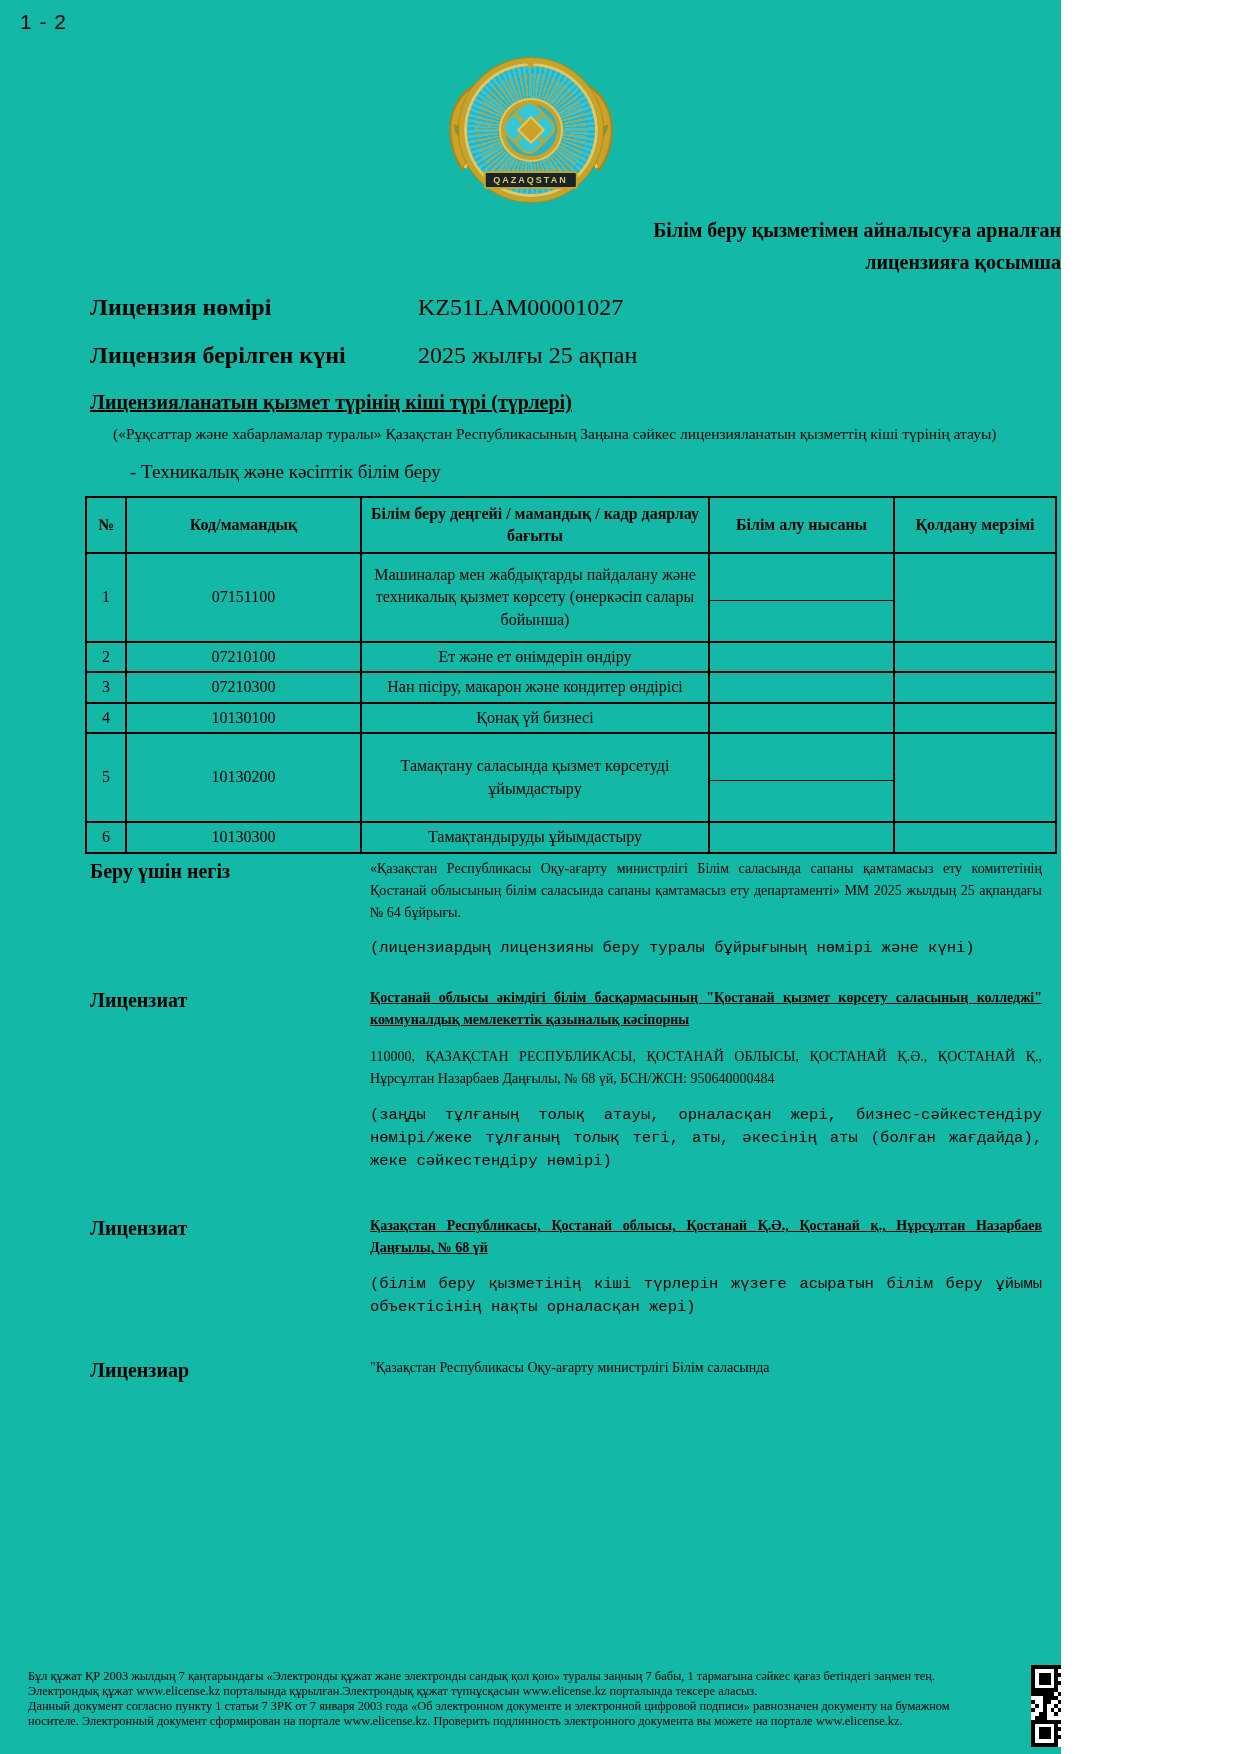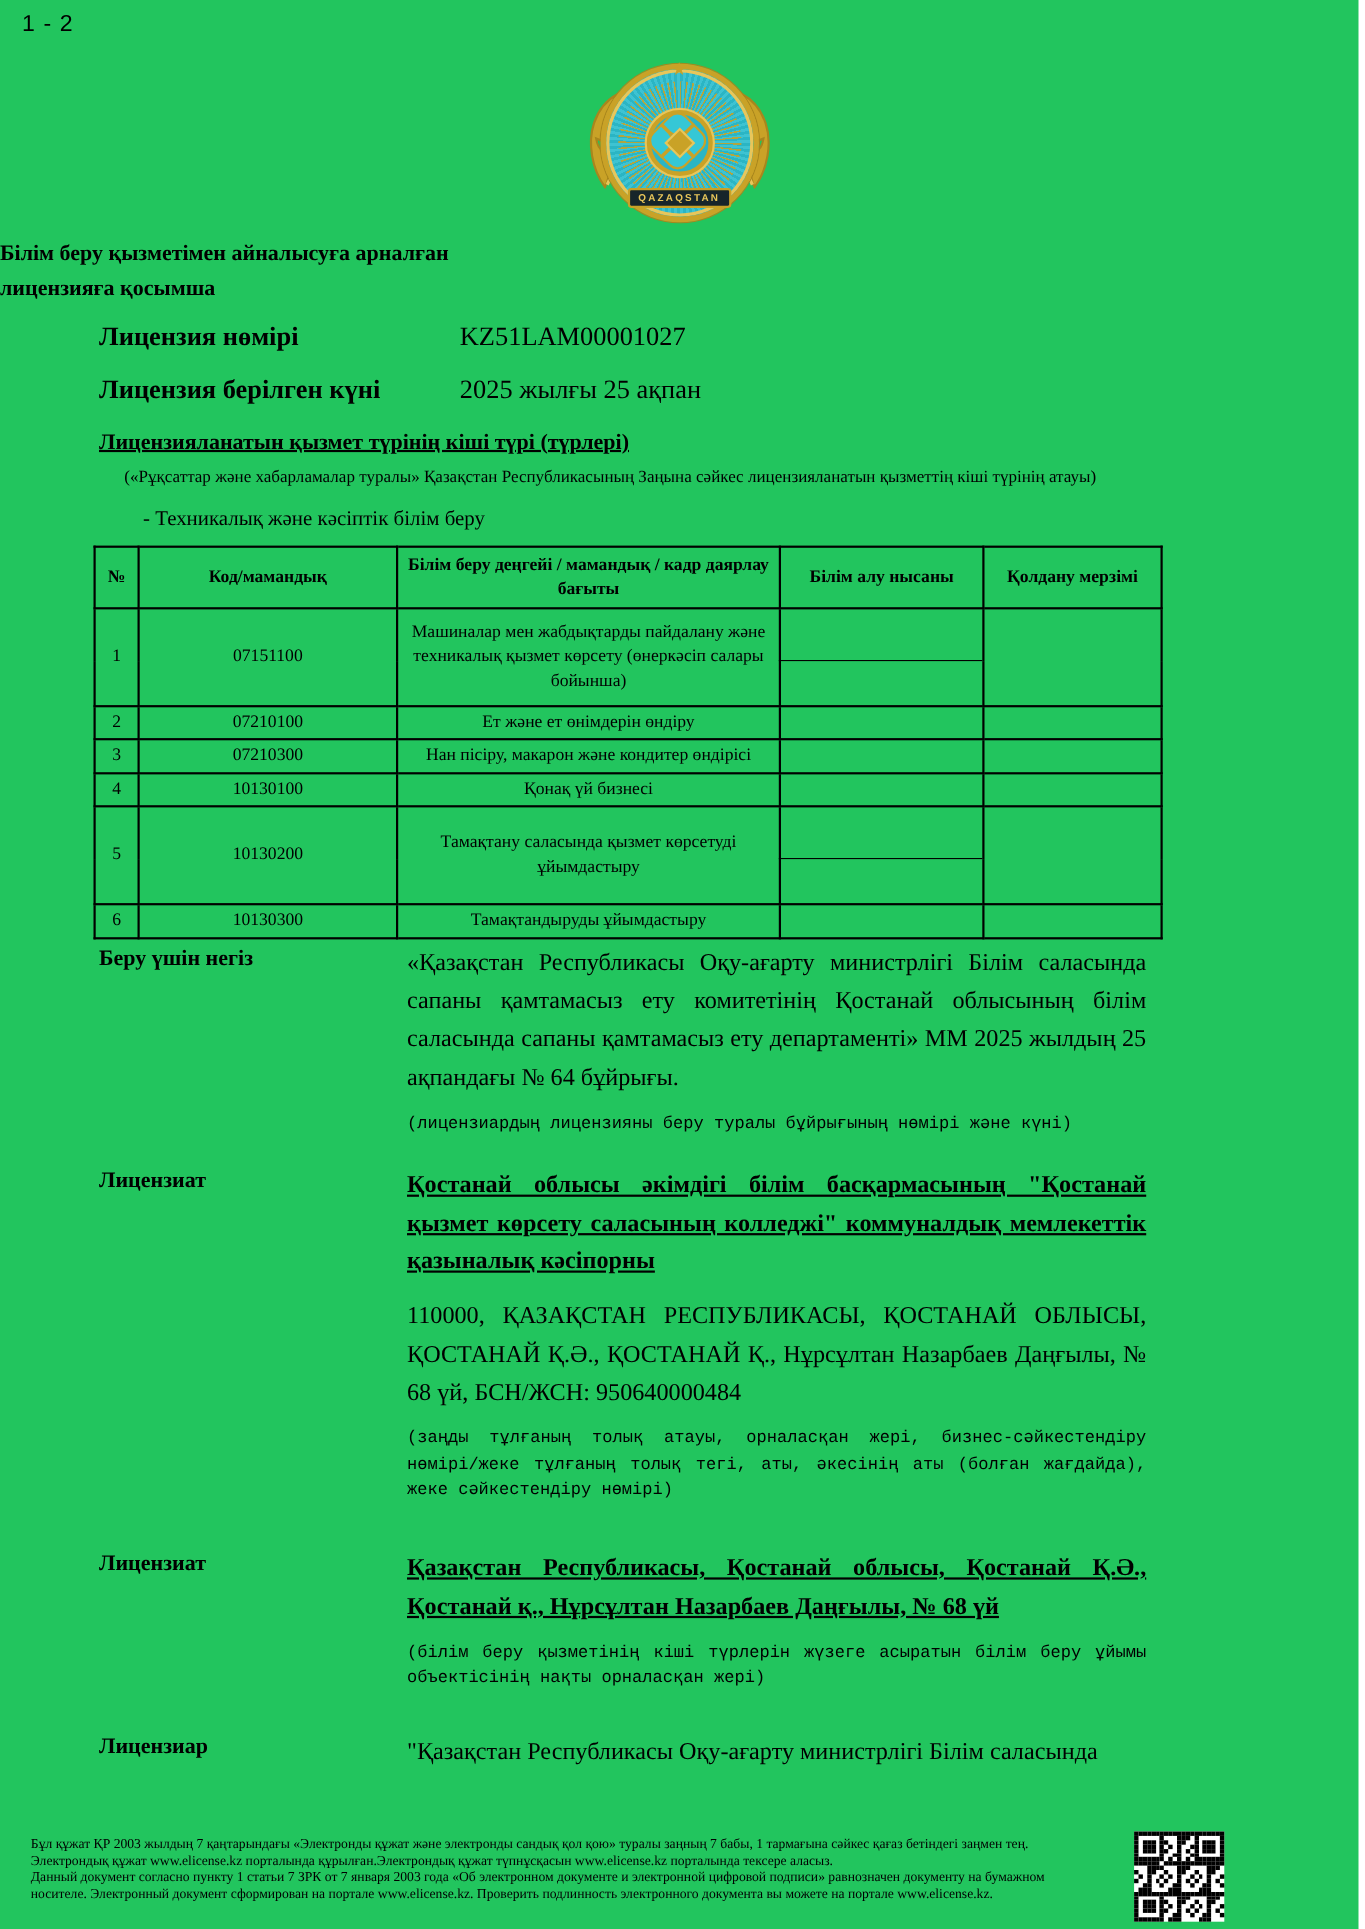--- a/index.html
+++ b/index.html
@@ -1,16 +1,16 @@
 <!DOCTYPE html>
 <html><head>
 <meta charset="utf-8">
 <style>
   html,body{margin:0;padding:0;background:#fff;}
-  .page{position:relative;width:1235px;height:1754px;background:#22c55e;color:#000;
+  .page{position:relative;width:1061px;height:1754px;background:#14b8a6;color:#000;
         font-family:"Liberation Serif",serif;overflow:hidden;}
 
   .page-num{position:absolute;left:20px;top:10px;font-family:"Liberation Sans",sans-serif;
             font-size:21px;letter-spacing:1px;}
 
   
   .emblem{position:absolute;left:50%;top:56px;transform:translateX(-50%);
           width:180px;height:150px;}
   .emblem .wing{position:absolute;top:18px;width:70px;height:110px;}
   .emblem .wing.left{left:2px;}
@@ -35,21 +35,21 @@
   .emblem .core{position:absolute;left:50%;top:50%;transform:translate(-50%,-50%) rotate(45deg);
           width:16px;height:16px;background:#c9a227;box-shadow:0 0 0 2px #e8c65a;}
   .emblem .star{position:absolute;left:50%;top:-7px;transform:translateX(-50%);
           color:#c9a227;font-size:16px;line-height:1;}
   .emblem .banner{position:absolute;left:50%;bottom:8px;transform:translateX(-50%);
           background:#17252a;border:2px solid #c9a227;border-radius:3px;
           padding:2px 8px;color:#e8c65a;font-family:"Liberation Sans",sans-serif;
           font-size:9px;font-weight:bold;letter-spacing:2px;margin-top:11px;}
 
   
-  .doc-title{position:absolute;top:214px;left:0;right:0;text-align:left;
+  .doc-title{position:absolute;top:214px;left:0;right:0;text-align:right;
              font-weight:bold;font-size:20px;line-height:1.6;}
   .content{position:absolute;top:294px;left:85px;width:957px;}
 
   .field-row{display:grid;grid-template-columns:333px 1fr;align-items:baseline;
              margin-bottom:21px;font-size:24px;}
   .field-label{font-weight:bold;padding-left:5px;}
 
   .subtype-heading{font-weight:bold;font-size:20px;margin:22px 0 8px;padding-left:5px;text-decoration:underline;}
   .subtype-note{font-size:15.5px;line-height:1.55;margin-left:28px;}
   .subtype-item{font-size:19px;margin:15px 0 13px 45px;}
@@ -57,21 +57,21 @@
   table.lic{border-collapse:collapse;width:970px;table-layout:fixed;
             font-size:16px;line-height:1.4;}
   table.lic th,table.lic td{border:2px solid #000;padding:3px 6px;text-align:center;
             vertical-align:middle;overflow:hidden;}
   table.lic th{font-weight:bold;height:48px;}
   table.lic td.sub-top{border-bottom:1px solid #000;}
   table.lic td.sub-bottom{border-top:1px solid #000;}
 
   .sec{display:grid;grid-template-columns:285px 1fr;align-items:start;}
   .sec-label{font-weight:bold;font-size:20px;padding-left:5px;padding-top:2px;}
-  .sec-text{font-size:22px;line-height:1.58;text-align:justify;}
+  .sec-text{font-size:14px;line-height:1.58;text-align:justify;}
   .sec-note{font-size:15.5px;line-height:1.5;text-align:justify;margin-top:13px;font-family:Liberation Mono, monospace;}
   .bold-underline{font-weight:bold;text-decoration:underline;}
   .sec-address{margin-top:15px;}
 
   .m-basis{margin-top:4px;}
   .m-licensee1{margin-top:27px;}
   .m-licensee2{margin-top:42px;}
   .m-licensor{margin-top:38px;}
 
   

